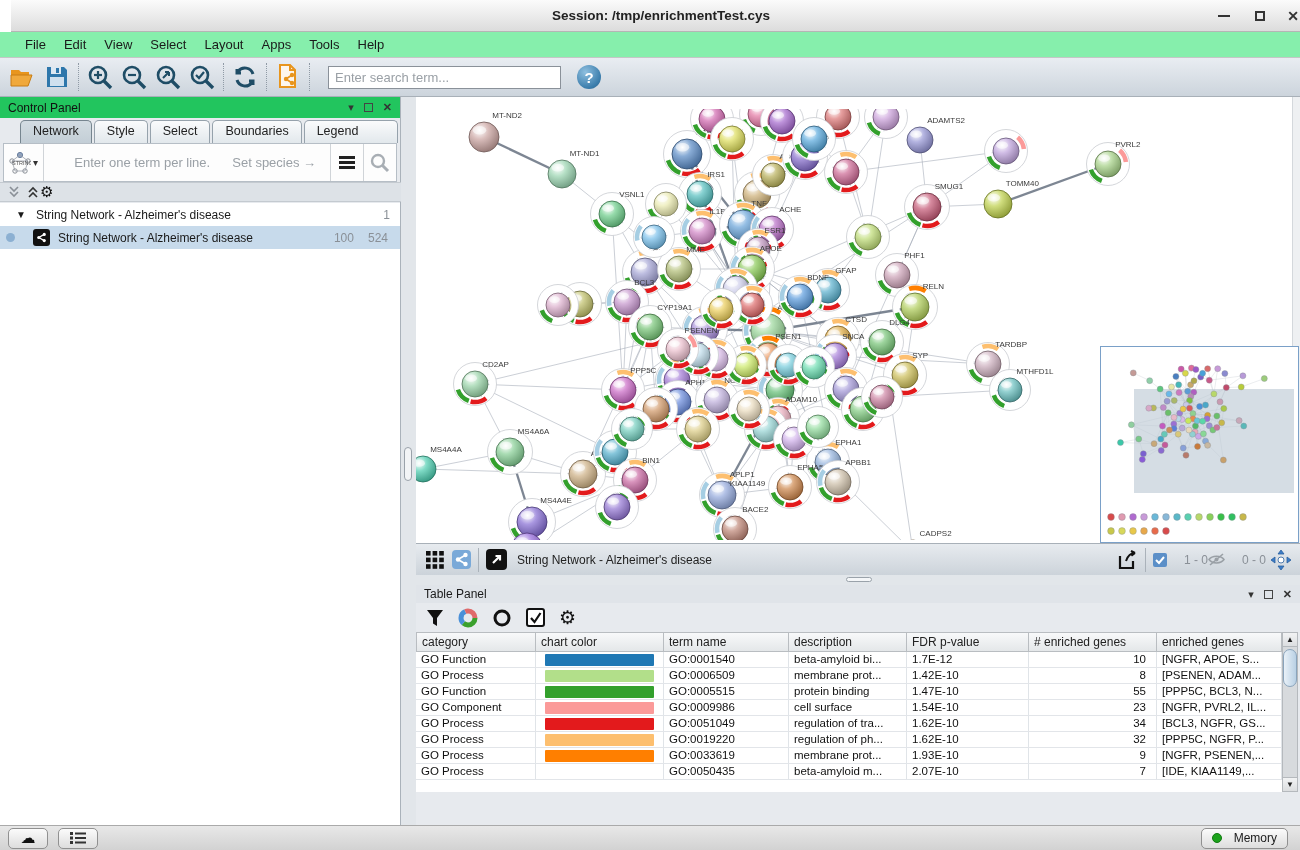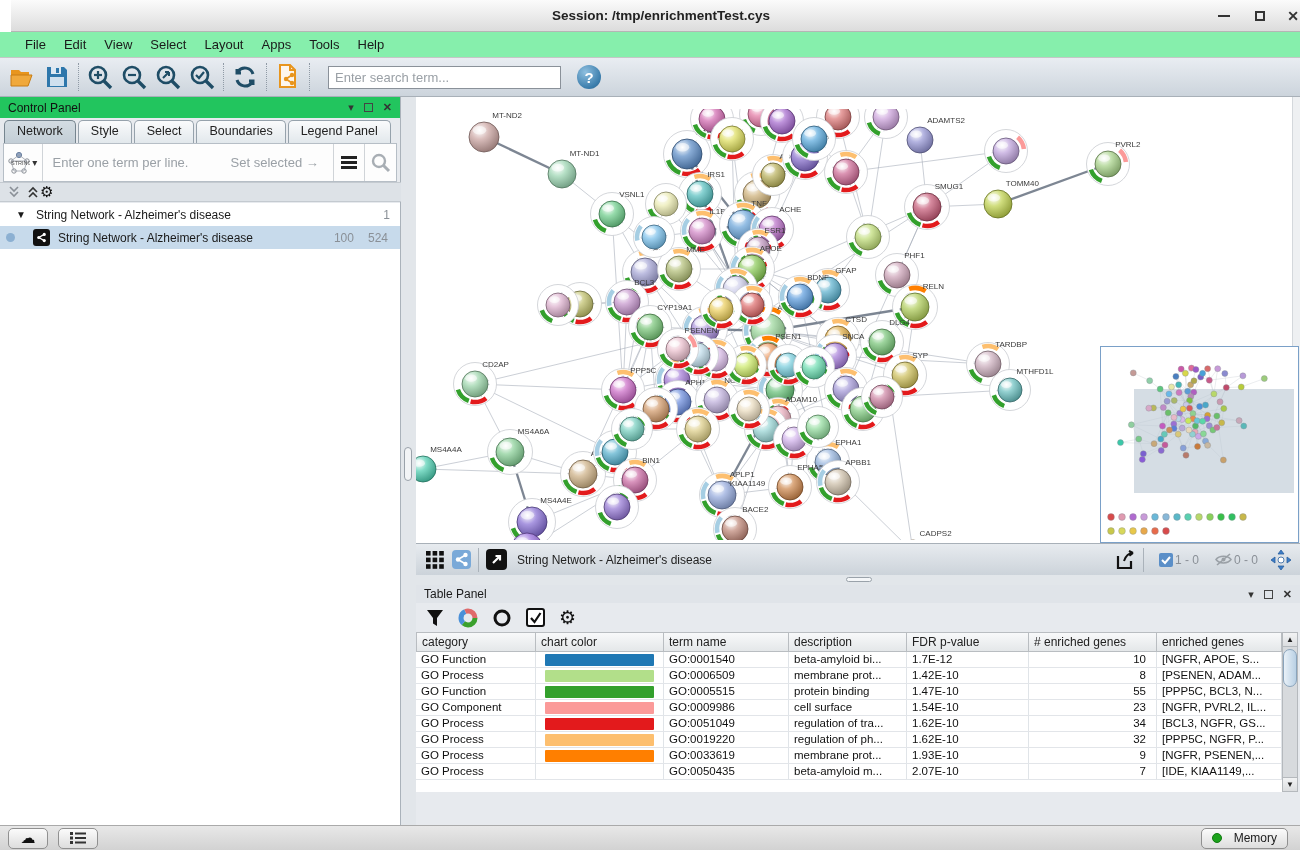--- a/index.html
+++ b/index.html
@@ -37,25 +37,25 @@
   
   #control-panel{left:0;top:97px;width:401px;height:728px;background:#e7eaee;border-right:1px solid #aab2ba;}
   #cp-header{left:0;top:0;width:100%;height:21px;background:#22c55e;display:flex;align-items:center;padding:0 8px;}
   #cp-title{flex:1;font-size:12px;color:#111;}
   .mini-ic{margin-left:10px;color:#333;font-size:11px;}
   .mini-sq{width:9px;height:9px;border:1.5px solid #444;margin-left:10px;}
   #cp-tabs{left:4px;top:22px;height:24px;display:flex;align-items:flex-end;}
   .cp-tab{height:23px;line-height:21px;padding:0 12px;margin-right:2px;font-size:12.5px;
      border:1px solid #96a2ac;border-bottom:none;border-radius:5px 5px 0 0;
      background:linear-gradient(#fafbfc,#e2e8ec);color:#222;}
-  .cp-tab.sel{background:linear-gradient(#d3dce2,#c3ced6);border-color:#76858f;font-weight:normal;}
+  .cp-tab.sel{background:linear-gradient(#d3dce2,#c3ced6);border-color:#76858f;font-weight:normal;margin-left:16px;}
   #string-bar{left:3px;top:46px;width:394px;height:39px;background:#fdfdfd;border:1px solid #b6bec6;
      display:flex;align-items:center;}
   #string-logo{width:44px;height:100%;border-right:1px solid #d0d4d8;display:flex;align-items:center;justify-content:center;gap:2px;}
-  #string-input{flex:1;border:none;outline:none;font-size:13px;color:#333;padding-left:10px;background:transparent;}
+  #string-input{flex:1;border:none;outline:none;font-size:13px;color:#333;padding-left:10px;background:transparent;text-align:center;}
   #string-input::placeholder,#toolbar-search::placeholder{color:#9aa0a6;}
   #species-label{color:#9aa0a6;font-size:13px;padding-right:14px;white-space:nowrap;}
   .sb-btn{width:36px;height:100%;border-left:1px solid #d0d4d8;display:flex;align-items:center;justify-content:center;}
   .burger{display:block;width:16px;}
   .burger,.burger::before,.burger::after{height:2.5px;background:#222;}
   .burger{position:relative;}
   .burger::before,.burger::after{content:"";position:absolute;left:0;width:16px;}
   .burger::before{top:-5px;}.burger::after{top:5px;}
   #net-select-bar{left:0;top:85px;width:401px;height:20px;background:#dde2e7;border-top:1px solid #c4cad0;
      border-bottom:1px solid #c4cad0;display:flex;align-items:center;padding:0 8px;}
@@ -75,21 +75,21 @@
 
   
   #net-view{left:416px;top:97px;width:884px;height:431px;background:#fff;overflow:hidden;margin-top:12px;}
   #net-scroll{left:1292px;top:97px;width:8px;height:446px;background:#eef0f2;border-left:1px solid #d4d8dc;}
   #minimap{left:1100px;top:346px;width:199px;height:197px;background:#fff;border:1px solid #7aa0c8;}
   #net-toolbar{left:416px;top:543px;width:884px;height:32px;
      background:linear-gradient(#e7ebef,#ccd3da);border-top:1px solid #a8b0b8;
      display:flex;align-items:center;padding:0 8px;}
   .nt-sep{width:1px;height:24px;background:#aab2ba;margin:0 7px;}
   #net-title{flex:1;font-size:12px;color:#222;margin-left:10px;}
-  .badge{display:flex;align-items:center;gap:2px;color:#8a9097;font-size:12px;margin:0 8px;justify-content:space-between;}
+  .badge{display:flex;align-items:center;gap:17px;color:#8a9097;font-size:12px;margin:0 0;justify-content:space-between;}
 
   
   #table-panel{left:416px;top:585px;width:884px;height:240px;background:#e7eaee;}
   #tp-header{left:0;top:0;width:100%;height:18px;background:#e0e4e9;display:flex;align-items:center;padding:0 8px;}
   #tp-toolbar{left:0;top:18px;width:100%;height:29px;display:flex;align-items:center;padding:0 10px;gap:14px;}
   #ppi-text{font-size:12.5px;color:#111;margin-left:6px;flex:1;}
   #thead{left:0;top:47px;width:866px;height:20px;display:grid;
      grid-template-columns:120px 128px 125px 118px 122px 128px 125px;}
   .th{background:linear-gradient(#f8f9fa,#e4e7e9);border:1px solid #b9bdc1;border-left:none;
       font-size:12px;color:#222;padding:0 5px;line-height:18px;overflow:hidden;white-space:nowrap;}
@@ -245,21 +245,21 @@
           <circle cx="3" cy="10" r="2.2" fill="none" stroke="#8a8f96"></circle>
           <circle cx="19" cy="10" r="2.2" fill="none" stroke="#8a8f96"></circle>
           <circle cx="6" cy="20" r="2.2" fill="none" stroke="#8a8f96"></circle>
           <circle cx="16" cy="20" r="2.2" fill="none" stroke="#8a8f96"></circle>
           <path d="M11 4 L3 10 M11 4 L19 10 M3 10 L6 20 M19 10 L16 20 M6 20 L16 20 M3 10 L19 10" stroke="#9aa0a8" stroke-width="0.8" fill="none"></path>
           <text x="3" y="13.5" font-size="5.5" fill="#555">STRING</text>
         </svg>
         <span style="font-size:10px;color:#333;">▾</span>
       </div>
       <input id="string-input" type="text" placeholder="Enter one term per line." style="">
-      <span id="species-label">Set selected →</span>
+      <span id="species-label">Set species →</span>
       <div class="sb-btn">
           <span class="burger"></span>
         </div>
       <div class="sb-btn">
         <svg width="20" height="20" viewBox="0 0 20 20">
             <circle cx="8" cy="8" r="6" fill="none" stroke="#a8aeb4" stroke-width="2.4"></circle>
             <line x1="12.5" y1="12.5" x2="18" y2="18" stroke="#a8aeb4" stroke-width="3"></line>
           </svg>
       </div>
     </div>

